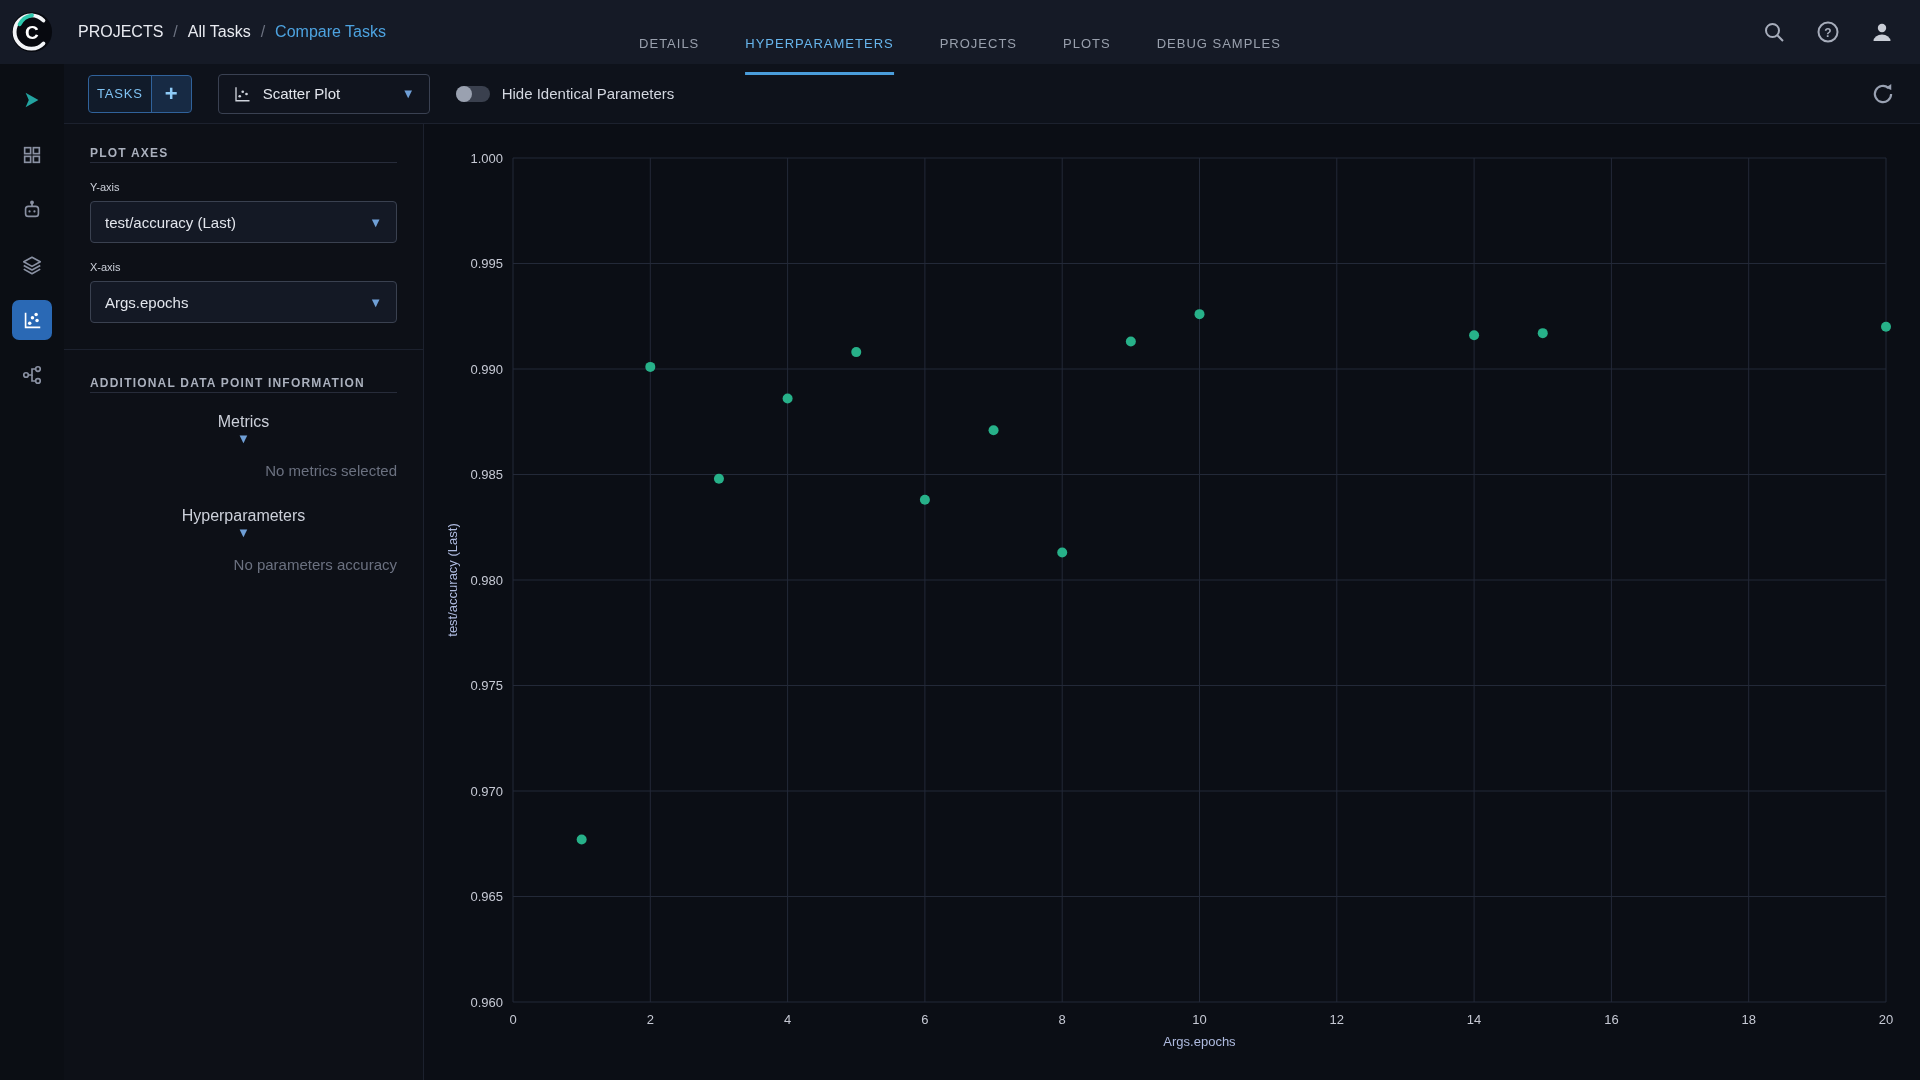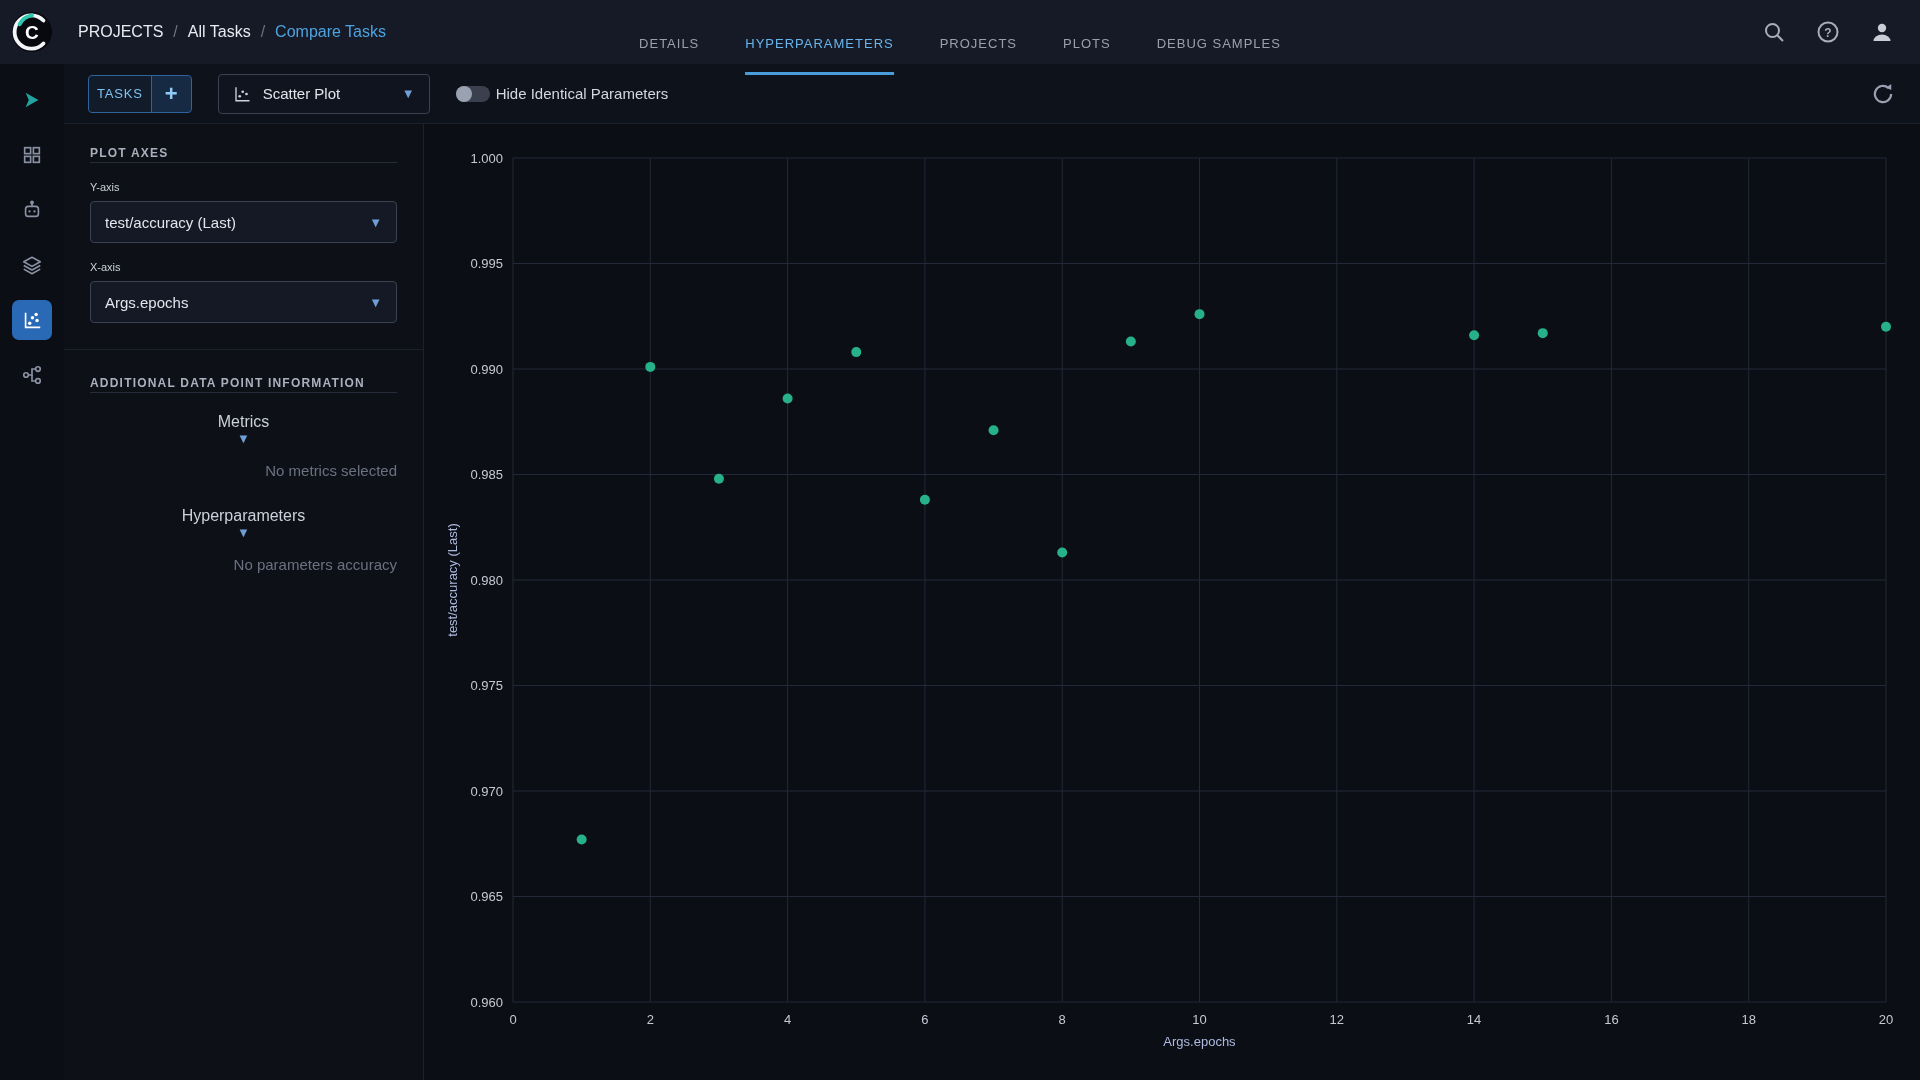--- a/index.html
+++ b/index.html
@@ -65,21 +65,21 @@
     border-left: 1px solid #30629b; color: #8ecbf7; font-size: 22px; font-weight: bold;
     background: rgba(46, 105, 175, 0.28); cursor: pointer;
   }
   .plot-type-select {
     height: 40px; min-width: 212px; border: 1px solid #3a4152; border-radius: 4px;
     display: flex; align-items: center; gap: 12px; padding: 0 14px;
     font-size: 15px; color: #e2e5ec; cursor: pointer; background: #10141e;
   }
   .plot-type-select .label { flex: 1; }
   .caret { color: #6f9fd6; font-size: 13px; }
-  .toggle-row { display: flex; align-items: flex-end; gap: 6px; }
+  .toggle-row { display: flex; align-items: flex-end; gap: 12px; }
   .toggle { width: 34px; height: 16px; border-radius: 9px; background: #3a404e; position: relative; cursor: pointer; }
   .toggle .knob {
     width: 16px; height: 16px; border-radius: 50%; background: #9aa1b0;
     position: absolute; left: 0; top: 0;
   }
   .toggle-label { font-size: 15px; color: #d3d7e0; }
   .toolbar-spacer { flex: 1; }
   .refresh-btn { width: 26px; height: 26px; cursor: pointer; display: flex; align-items: center; justify-content: center; }
 
   

